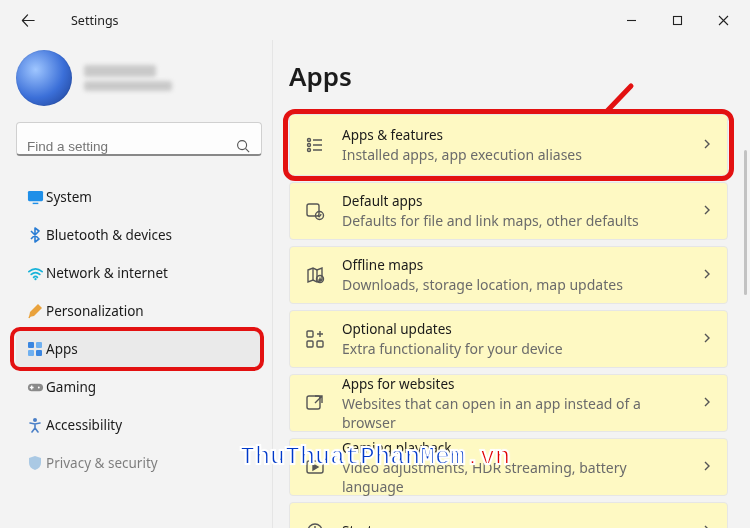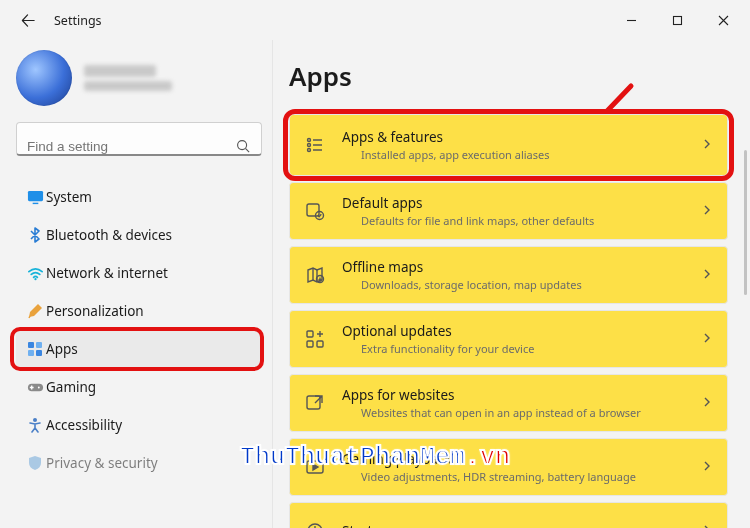--- a/index.html
+++ b/index.html
@@ -19,21 +19,21 @@
     align-items: center;
     padding: 0 4px 0 14px;
     background: #f3f3f3;
   }
   .back-btn {
     width: 28px; height: 28px;
     display: flex; align-items: center; justify-content: center;
     border-radius: 4px;
     margin-right: 12px;
   }
-  .title-label { font-size: 12.5px; color: #222; }
+  .title-label { font-size: 12.5px; color: #222; margin-left: 17px; }
   .winctrls { margin-left: auto; display: flex; }
   .winctl {
     width: 46px; height: 32px;
     display: flex; align-items: center; justify-content: center;
   }
   .body {
     display: flex;
     height: calc(100% - 40px);
   }
   .sidebar {
@@ -92,34 +92,34 @@
   .content {
     flex:1;
     padding: 18px 22px 0 16px;
     border-left: 1px solid #e5e5e5;
     overflow:hidden;
     position:relative;
   }
   .page-title { font-size: 26px; font-weight:600; margin-bottom: 20px; }
   .cards { display:flex; flex-direction:column; gap:6px; }
   .card {
-    background:#fde047;
+    background:#fef9c3;
     border:1px solid #e6e6e6;
     border-radius:4px;
     height:58px;
     display:flex; align-items:center;
     padding:0 14px;
     gap:16px;
     position:relative;
   }
   .card.first { height:62px; }
   .card-icon { width:22px; display:flex; align-items:center; justify-content:center; color:#555; }
   .card-labels { flex:1; display:flex; flex-direction:column; }
   .card-title { font-size:13.5px; color:#1b1b1b; }
-  .card-sub { font-size:11px; color:#6b6b6b; margin-top:1px;margin-left:19px; }
+  .card-sub { font-size:14px; color:#6b6b6b; margin-top:1px; }
   .chev { color:#5a5a5a; }
   .annot-card { left:-6px; top:-5px; right:-6px; bottom:-5px; border-width:5px; border-radius:12px; }
   .arrow {
     position:absolute; top:42px; left:300px;
     pointer-events:none;
   }
   .watermark {
     position:absolute;
     left:50%; transform:translateX(-50%);
     bottom:56px;

